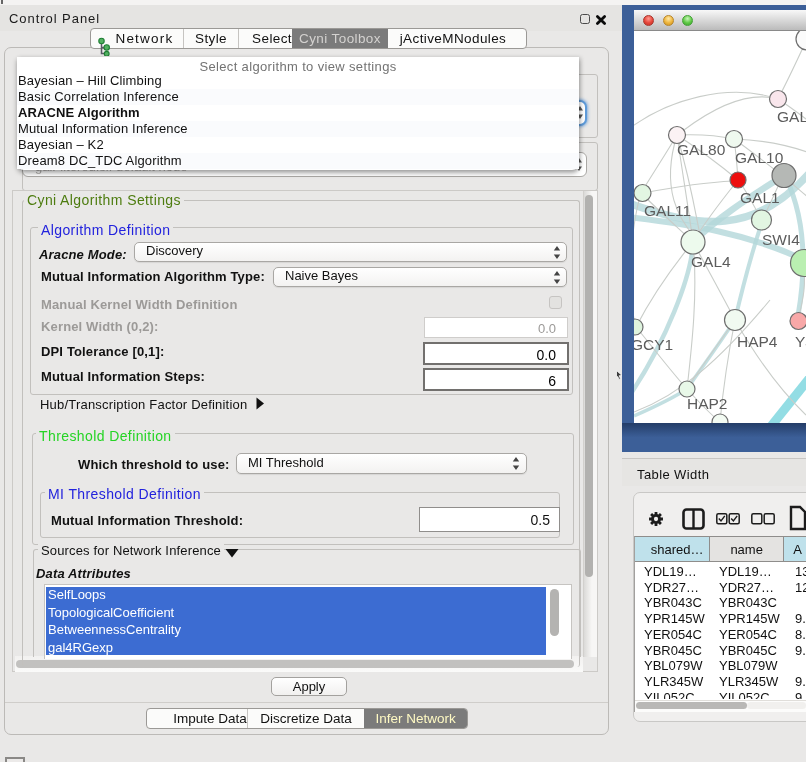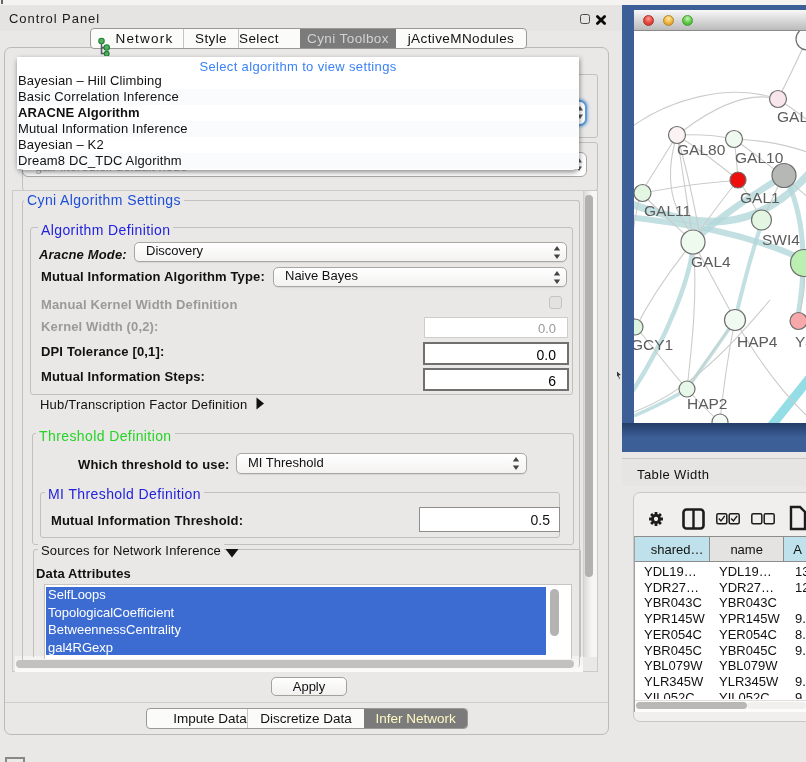--- a/index.html
+++ b/index.html
@@ -41,21 +41,21 @@
 
 <div class="abs" style="left:12px;top:190px;width:586px;height:482px;border:1px solid #cccac7;background:#e9e8e7;"></div>
 
 <div class="abs" style="left:583px;top:191px;width:14px;height:466px;background:linear-gradient(90deg,#dbdad8,#f7f6f5 60%);border-left:1px solid #d2d0cd;"></div>
 <div class="abs" style="left:585px;top:195px;width:8px;height:382px;background:#b2b1af;border-radius:5px;"></div>
 
 <div class="abs" style="left:15px;top:656px;width:568px;height:16px;background:linear-gradient(180deg,#f2f1f0,#fafaf9);"></div>
 <div class="abs" style="left:16px;top:660px;width:558px;height:8px;background:#c2c1bf;border-radius:5px;"></div>
 
 <div class="abs" style="left:22px;top:200px;width:558px;height:467px;border:1px solid #c2c0bd;border-radius:3px;border-bottom:none;"></div>
-<div class="grouplab" style="left:24px;top:193px;color:#1d4ed8;">Cyni Algorithm Settings</div>
+<div class="grouplab" style="left:24px;top:193px;color:#4d7c0f;">Cyni Algorithm Settings</div>
 
 <div class="abs" style="left:30px;top:227px;width:543px;height:168px;border:1px solid #c2c0bd;border-radius:3px;"></div>
 <div class="grouplab" style="left:38px;top:223px;color:#2222dd;">Algorithm Definition</div>
 
 <div class="abs b" style="left:39px;top:247px;font-style:italic;">Aracne Mode:</div>
 <div class="combo" style="left:134px;top:242px;width:433px;height:20px;"></div>
 <div class="abs" style="left:146px;top:243px;">Discovery</div>
 <svg class="updn" style="left:553px;top:246px;" width="8" height="13" viewBox="0 0 8 13">
     <path d="M4 0 L7.2 4.4 L0.8 4.4 Z M4 13 L7.2 8.6 L0.8 8.6 Z" fill="#444"></path>
   </svg>
@@ -99,53 +99,53 @@
 
 <div class="abs b" style="left:51px;top:513px;">Mutual Information Threshold:</div>
 <div class="abs" style="left:419px;top:507px;width:141px;height:25px;border:1px solid #908e8c;background:#fff;text-align:right;padding:4px 9px 0 0;font-size:14px;">0.5</div>
 
 <div class="abs" style="left:33px;top:549px;width:548px;height:108px;border:1px solid #c2c0bd;border-radius:3px 3px 0 0;border-bottom:none;"></div>
 <div class="grouplab" style="left:38px;top:544px;font-size:13px;line-height:13px;letter-spacing:0.15px;">Sources for Network Inference</div>
 <svg class="abs" style="left:225px;top:548px;" width="14" height="10" viewBox="0 0 14 10">
     <path d="M0.5 1 L13.5 1 L7 9.5 Z" fill="#111"></path>
   </svg>
 
-<div class="abs b" style="left:36px;top:566px;">Data Attributes</div>
+<div class="abs b" style="left:36px;top:566px;font-style:italic;">Data Attributes</div>
 
 <div class="abs" style="left:44px;top:584px;width:528px;height:75px;border:1px solid #c6c4c1;border-bottom:none;background:#fff;"></div>
 <div class="abs" style="left:46px;top:587px;width:500px;height:68px;background:#3c6cd2;"></div>
 <div class="abs" style="left:48px;top:586px;color:#fff;line-height:17.7px;font-size:13px;">SelfLoops<br>TopologicalCoefficient<br>BetweennessCentrality<br>gal4RGexp</div>
 <div class="abs" style="left:550px;top:589px;width:9px;height:47px;background:#b4b3b1;border-radius:5px;"></div>
 
 <div class="abs" style="left:271px;top:677px;width:76px;height:19px;border:1px solid #a3a19e;border-radius:5px;background:linear-gradient(#ffffff,#f1f0ef);text-align:center;padding-top:1px;">Apply</div>
 
 <div class="abs" style="left:5px;top:702px;width:603px;height:1px;background:#cfcdca;"></div>
 
 <div class="abs" style="left:146px;top:708px;width:322px;height:21px;border:1px solid #9b9996;border-radius:4px;background:#fbfbfa;overflow:hidden;display:flex;font-size:13.5px;">
   <div style="width:104px;text-align:right;padding-top:2px;border-right:1px solid #c6c4c1;">Impute Data</div>
   <div style="width:120px;text-align:center;padding-top:2px;">Discretize Data</div>
   <div style="width:106px;text-align:center;padding-top:2px;background:#7b7b7b;color:#fef9c3;">Infer Network</div>
 </div>
 
 <div class="abs" style="left:90px;top:28px;width:437px;height:21px;border:1px solid #9b9996;border-radius:4px;background:#fbfbfa;overflow:hidden;display:flex;font-size:13.5px;letter-spacing:0.4px;">
   <div style="width:92px;text-align:center;padding-top:2px;letter-spacing:1.2px;">&nbsp;&nbsp;&nbsp;Network</div>
   <div style="width:55px;text-align:center;padding-top:2px;border-left:1px solid #c6c4c1;">Style</div>
-  <div style="width:62px;text-align:left;padding-top:2px;border-left:1px solid #c6c4c1;">Select</div>
+  <div style="width:54px;text-align:right;padding-top:2px;border-left:1px solid #c6c4c1;">Select</div>
   <div style="width:96px;text-align:center;padding-top:2px;background:#7b7b7b;color:#d4d2d0;">Cyni Toolbox</div>
   <div style="width:130px;text-align:center;padding-top:2px;">jActiveMNodules</div>
 </div>
 <svg class="abs" style="left:97px;top:37px;" width="14" height="19" viewBox="0 0 14 19">
   <path d="M4.5 6 L4.5 16.5 L8 16.5 M4.5 10.5 L7 10.5" stroke="#5a5a66" stroke-width="1.5" fill="none"></path>
   <circle cx="4.5" cy="4" r="2.7" fill="#53b161" stroke="#1e7e34" stroke-width="1.1"></circle>
   <circle cx="9.7" cy="10.5" r="2.7" fill="#53b161" stroke="#1e7e34" stroke-width="1.1"></circle>
   <circle cx="9.7" cy="16.8" r="2.4" fill="#53b161" stroke="#1e7e34" stroke-width="1.1"></circle>
 </svg>
 
 <div class="abs" style="left:17px;top:57px;width:562px;height:113px;background:#fff;border-radius:0 0 7px 7px;box-shadow:0 3px 5px rgba(0,0,0,0.35), 2px 0 4px rgba(0,0,0,0.12);">
-  <div style="position:absolute;left:0;top:2px;width:100%;text-align:center;color:#3b82f6;letter-spacing:0.35px;">Select algorithm to view settings</div>
+  <div style="position:absolute;left:0;top:2px;width:100%;text-align:center;color:#737373;letter-spacing:0.35px;">Select algorithm to view settings</div>
   <div style="position:absolute;left:0;top:32px;width:100%;height:16px;background:#fafbfd;"></div>
   <div style="position:absolute;left:0;top:64px;width:100%;height:16px;background:#fafbfd;"></div>
   <div style="position:absolute;left:0;top:96px;width:100%;height:16px;background:#fafbfd;"></div>
   <div style="position:absolute;left:1px;top:16px;line-height:16px;letter-spacing:0.15px;">
     Bayesian – Hill Climbing<br>
     Basic Correlation Inference<br>
     <span class="b" style="letter-spacing:0.1px;">ARACNE Algorithm</span><br>
     Mutual Information Inference<br>
     Bayesian – K2<br>
     Dream8 DC_TDC Algorithm

